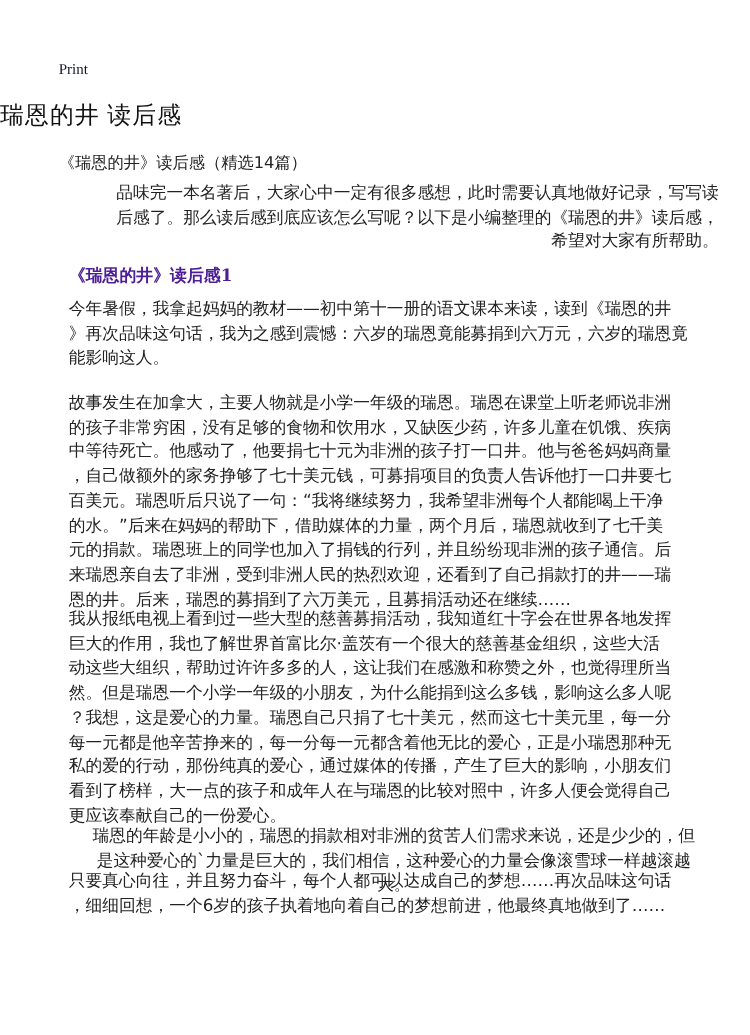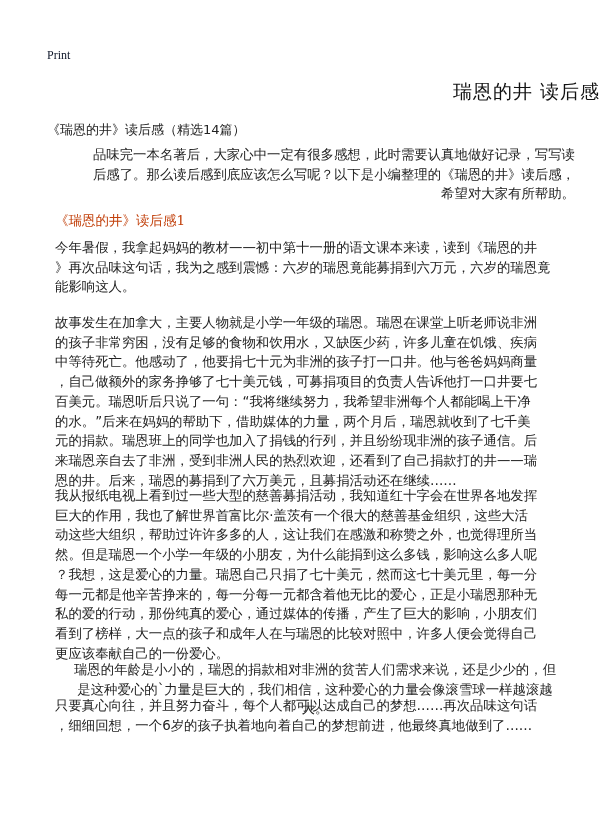--- a/index.html
+++ b/index.html
@@ -8,36 +8,36 @@
       font-family: "DejaVu Sans", "Liberation Sans", sans-serif;
       color: #1a1a1a;
     }
     .print-label {
       position: absolute; left: 47px; top: 48px;
       font-family: "Liberation Serif", "DejaVu Serif", serif;
       font-size: 12px; color: #0f172a;
     }
     .doc-title {
       position: absolute; left: 0; right: 0; top: 79px;
-      text-align: right; font-size: 19px; font-weight: normal;
-      letter-spacing: 1px; color: #111; margin: 0;
+      text-align: left; font-size: 19px; font-weight: normal;
+      letter-spacing: 1px; color: #111; margin: 0; font-family: Liberation Serif, serif;
     }
     .subtitle {
       position: absolute; left: 47px; top: 121px;
       font-size: 13px; color: #222;
     }
     .para {
       position: absolute; left: 55px; width: 520px;
       font-size: 13.4px; line-height: 19.7px; color: #222;
       white-space: pre-line; margin: 0;
     }
     .section-heading {
       position: absolute; left: 55px; top: 212px;
       font-family: "DejaVu Serif", "Liberation Serif", serif;
-      font-size: 13.5px; font-weight: normal; color: #c2410c;
+      font-size: 13.5px; font-weight: bold; color: #4c1d95;
     }
   </style>
 </head>
 <body>
 
 <div class="print-label">Print</div>
 
 <h1 class="doc-title">瑞恩的井  读后感</h1>
 
 <div class="subtitle">《瑞恩的井》读后感（精选14篇）</div>

